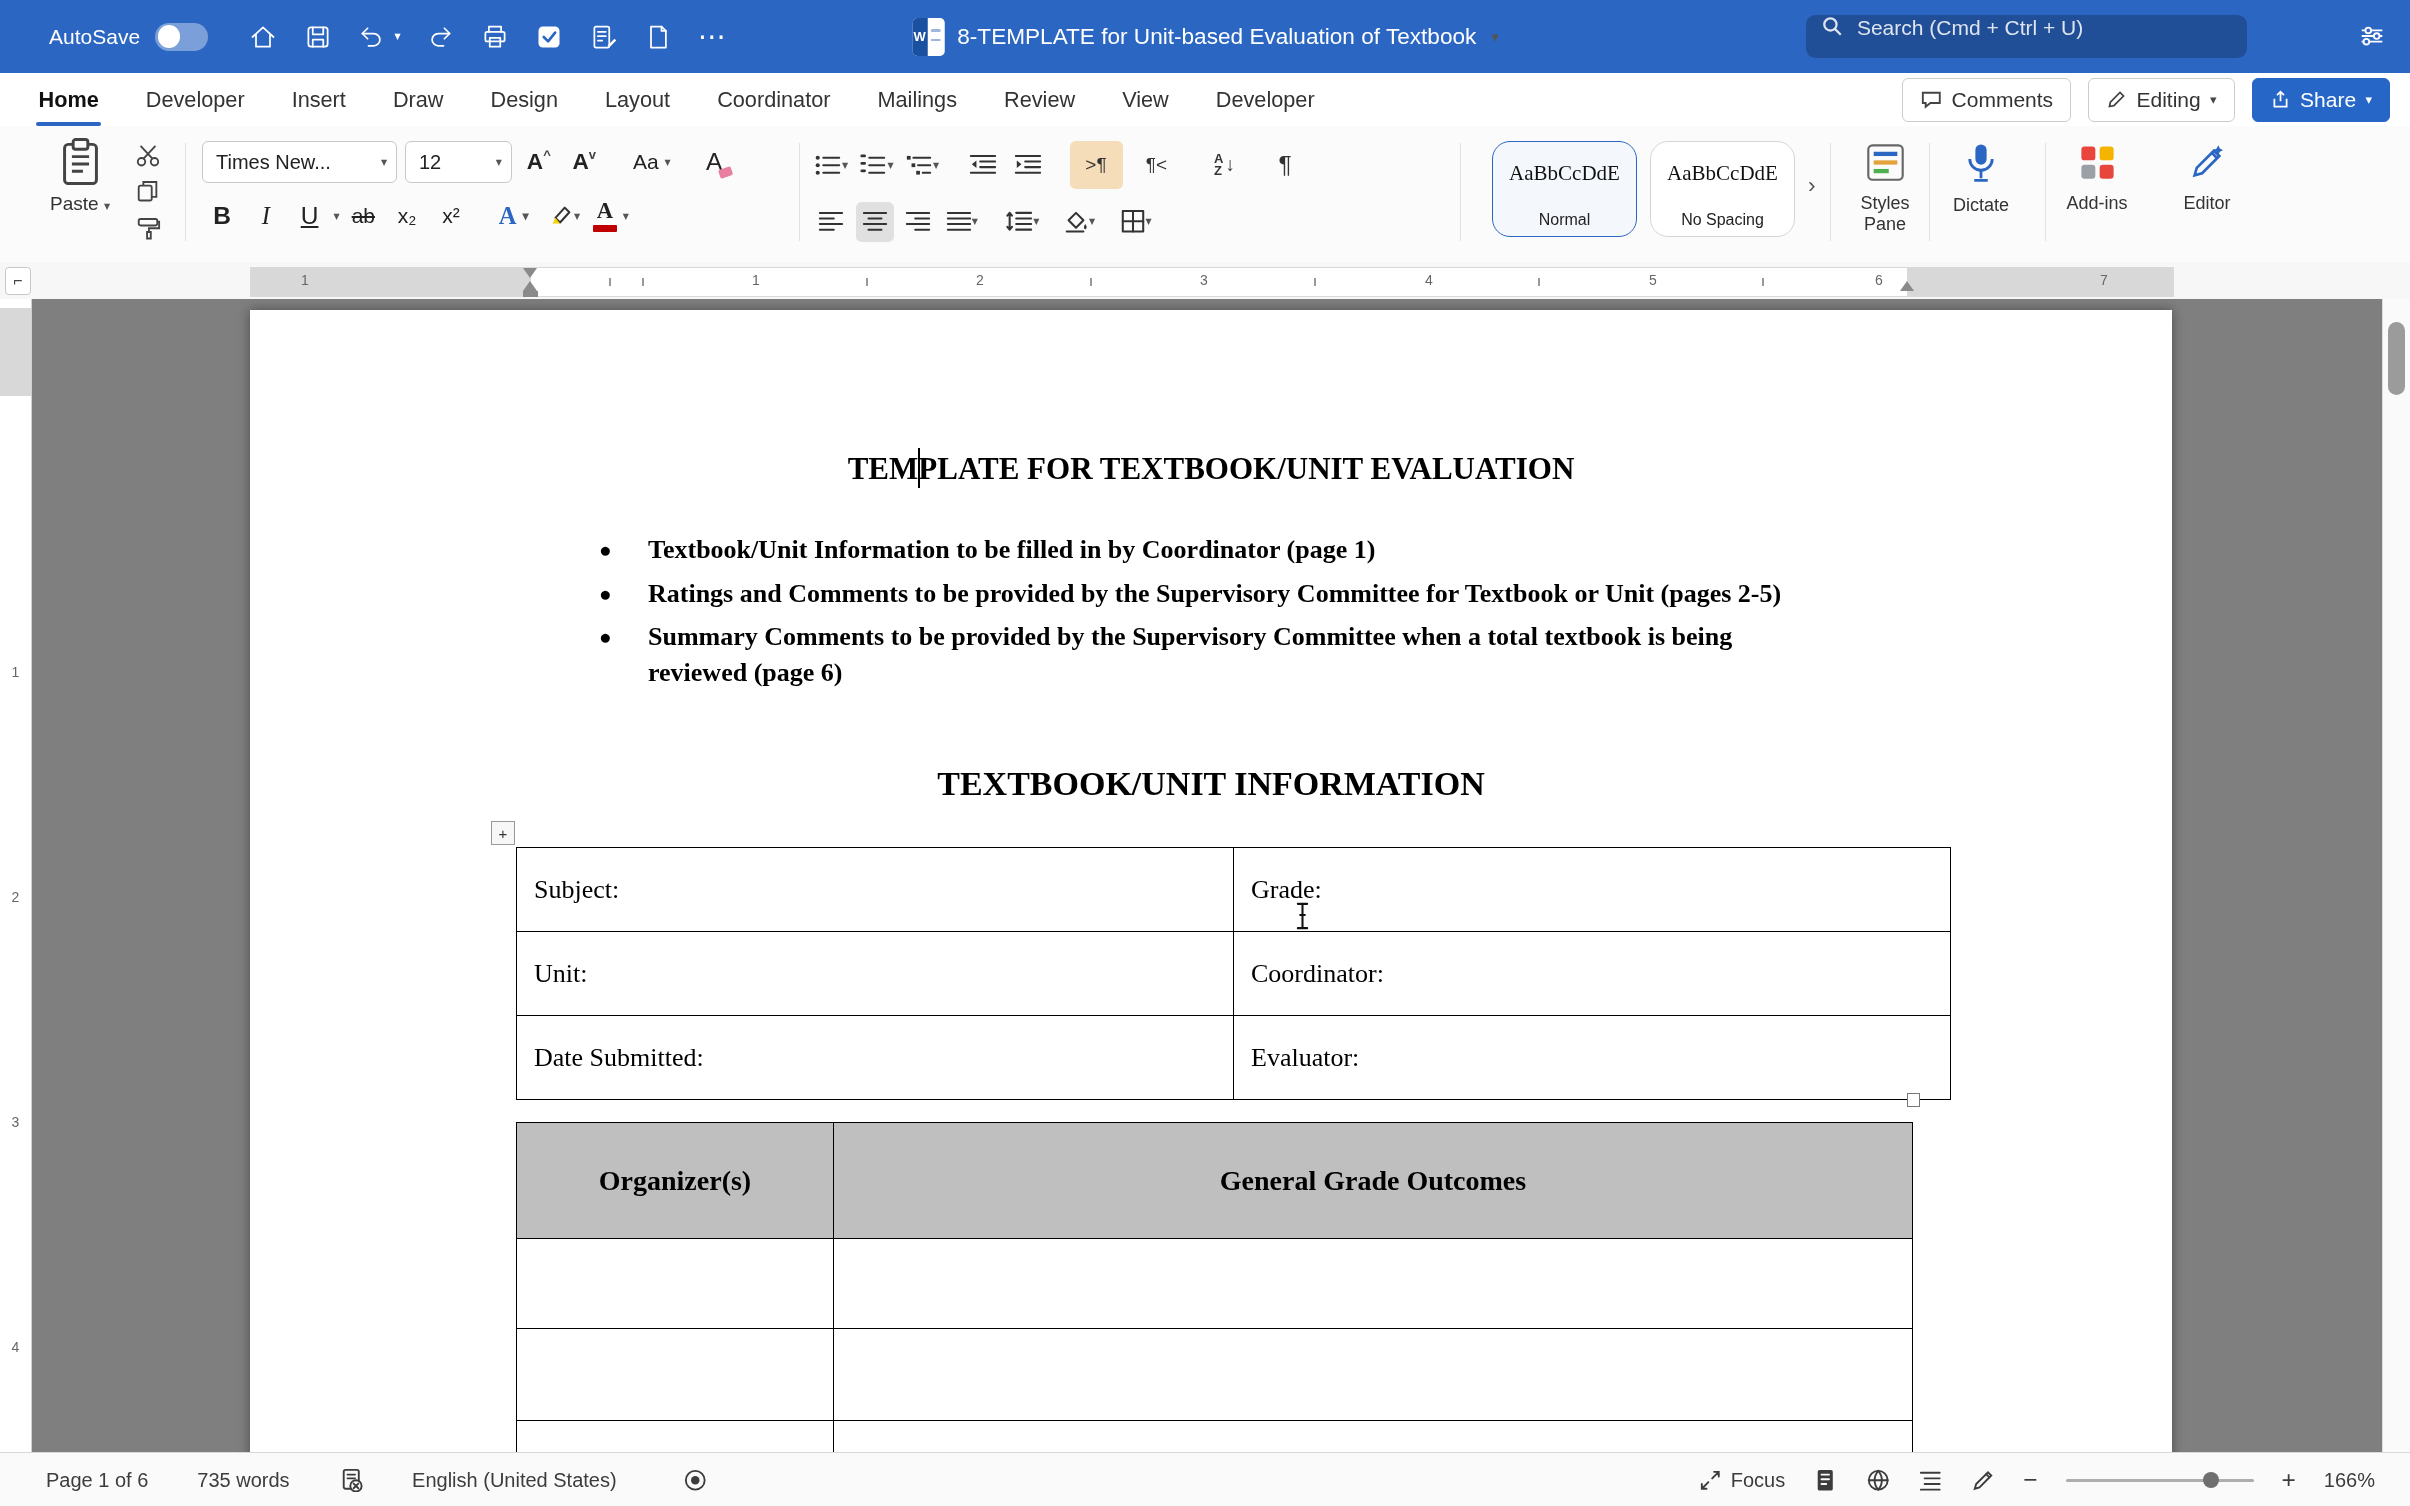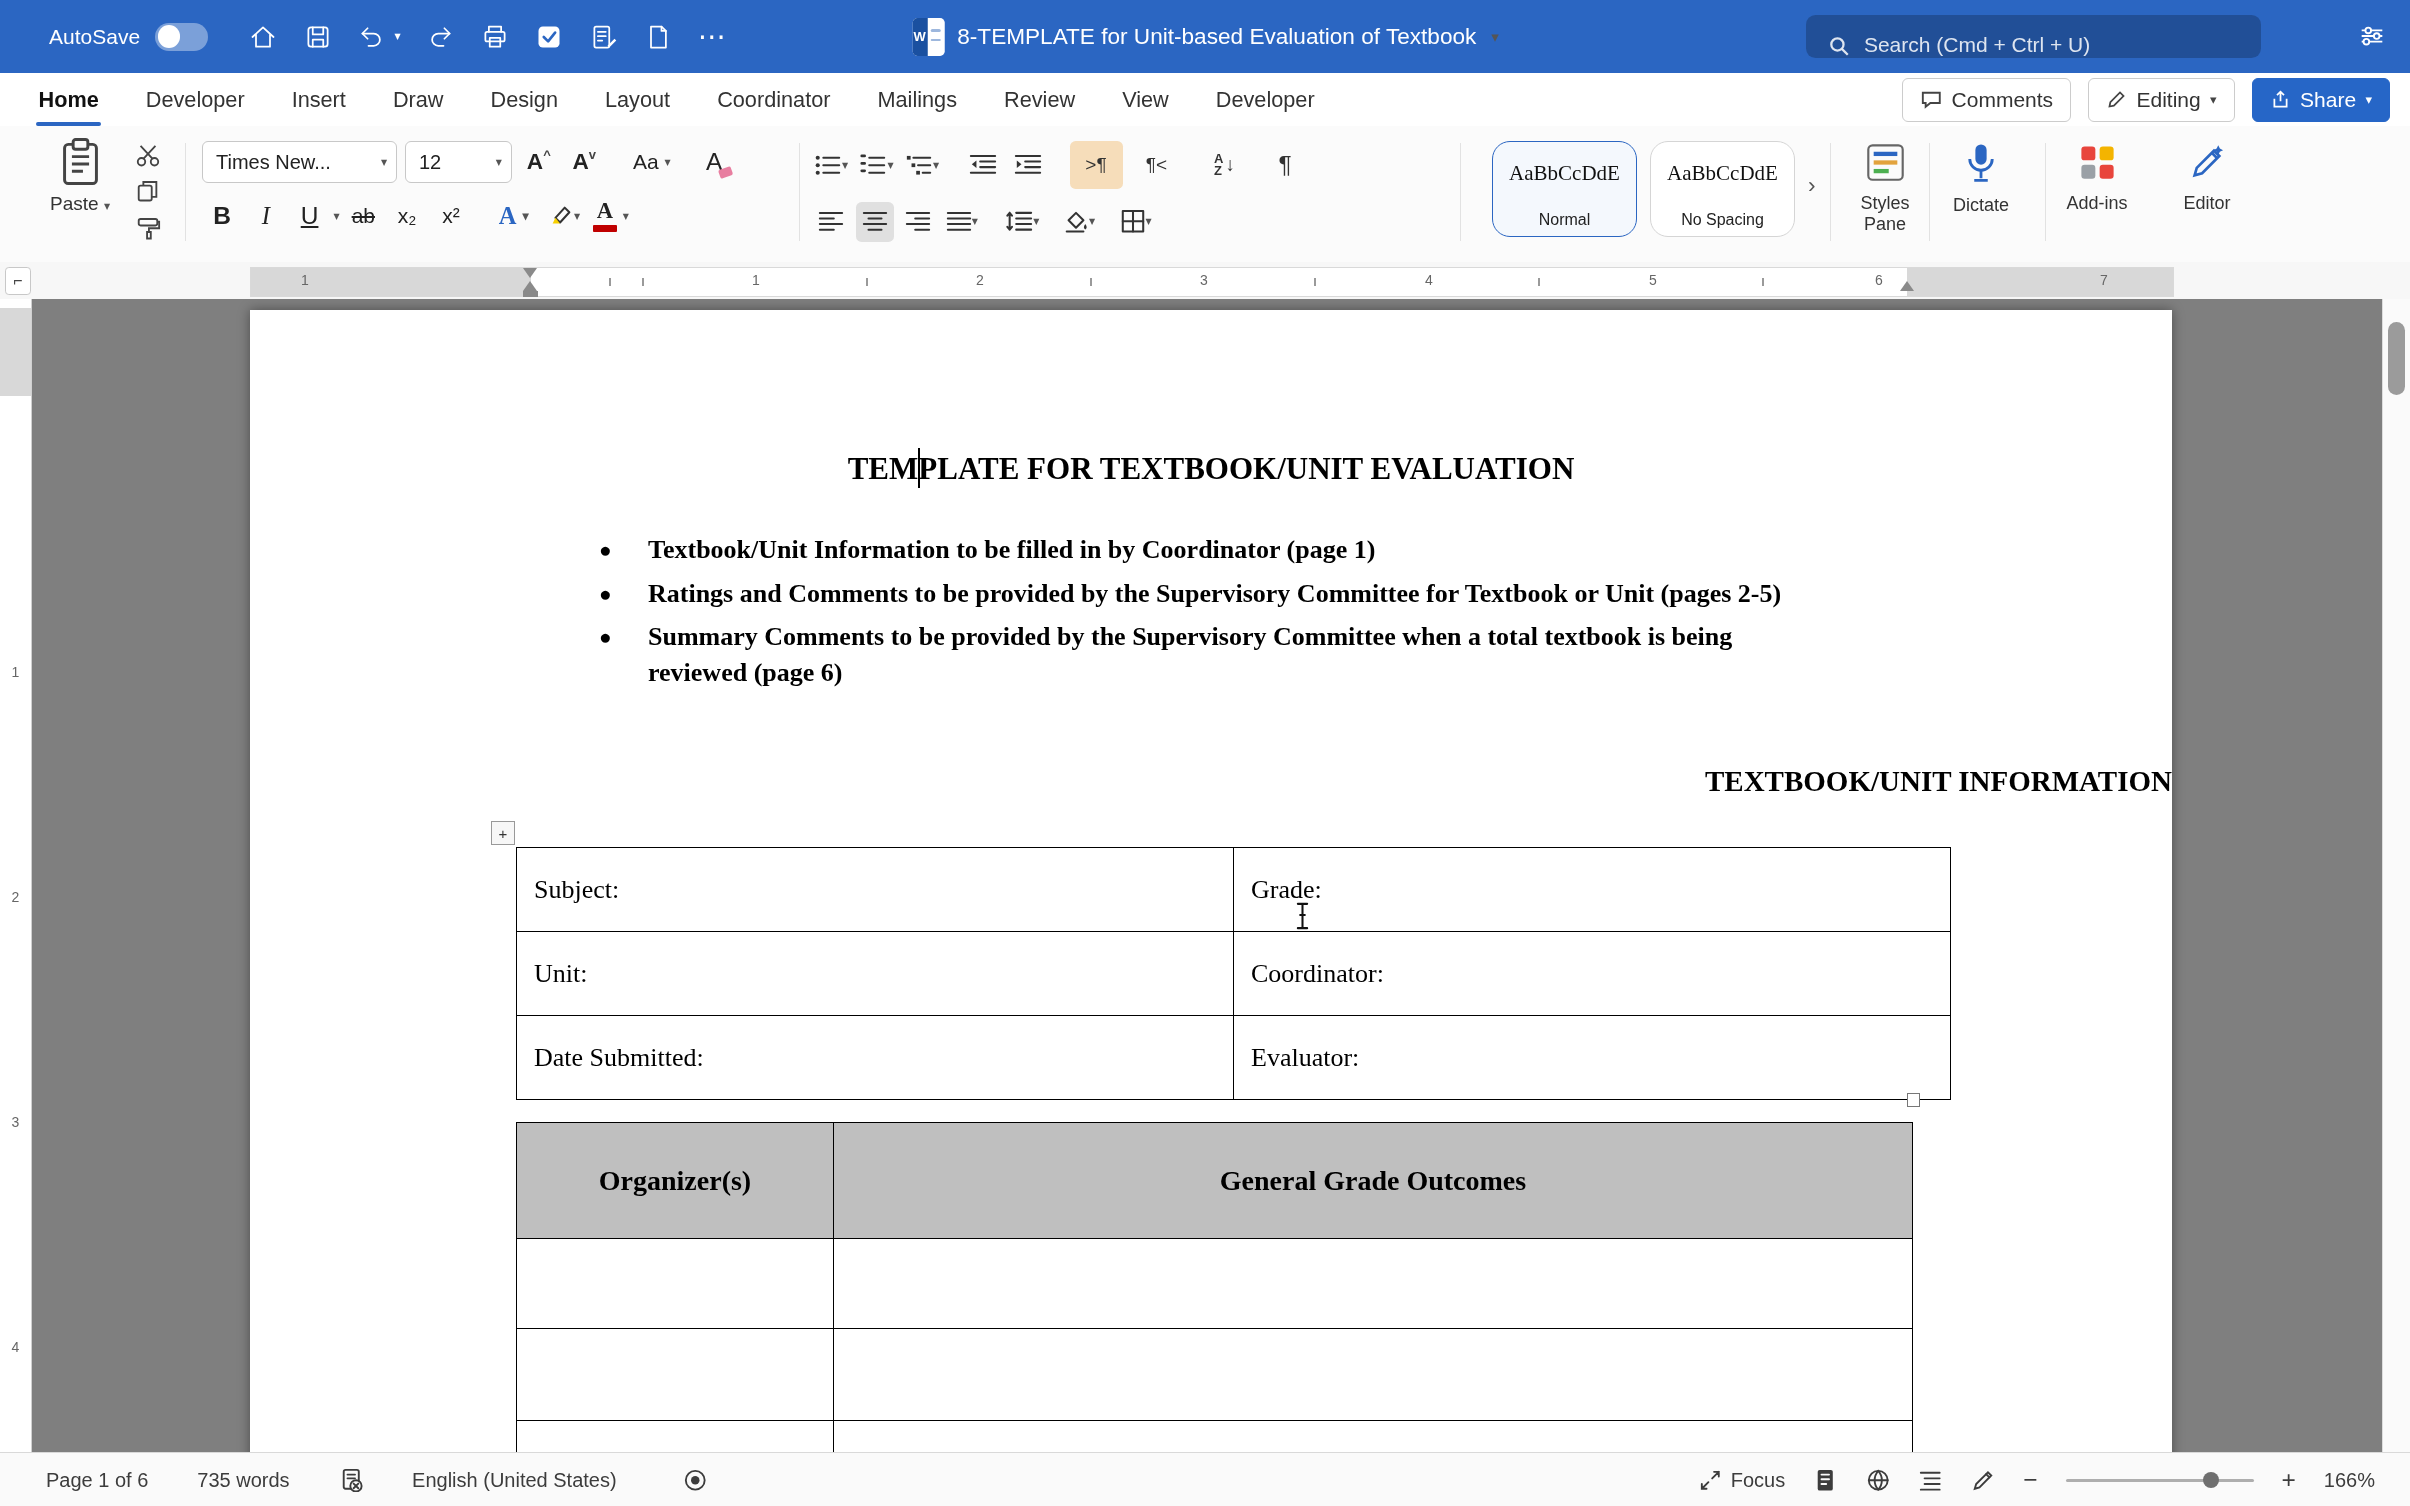--- a/index.html
+++ b/index.html
@@ -14,21 +14,21 @@
   .tb-icons{display:flex;align-items:center;gap:24.5px;margin-left:40px;}
   .tb-icons .ic{width:30px;height:30px;display:flex;align-items:center;justify-content:center;}
   .tb-icons svg{stroke:#fff;fill:none;stroke-width:2;stroke-linecap:round;stroke-linejoin:round;}
   .tb-ellipsis{font-size:28px;color:#fff;line-height:1;}
   .tb-title{position:absolute;left:50%;transform:translateX(-50%);display:flex;align-items:center;gap:13px;font-size:22.6px;white-space:nowrap;}
   .wordicon{width:32px;height:38px;background:#fff;border-radius:4.7px;position:relative;}
   .wordicon .bar{position:absolute;left:0;top:0;bottom:0;width:15px;background:#1a50a0;border-radius:4.7px 0 0 4.7px;color:#fff;font-size:13px;font-weight:bold;display:flex;align-items:center;justify-content:center;}
   .wordicon .l1,.wordicon .l2{position:absolute;right:3.8px;height:2.8px;background:#9db7dd;border-radius:1.9px;width:9.4px;}
   .wordicon .l1{top:11.3px}.wordicon .l2{top:21px}
   .tb-title .chev{font-size:15px;margin-left:1.9px;}
-  .tb-search{position:absolute;left:1806px;top:15px;width:411px;height:43px;background:rgba(0,0,0,.22);border-radius:9.4px;display:flex;align-items:flex-end;padding:0 22px;gap:11.3px;}
+  .tb-search{position:absolute;left:1806px;top:15px;width:411px;height:43px;background:rgba(0,0,0,.22);border-radius:9.4px;display:flex;align-items:flex-start;padding:0 15px;gap:11.3px;}
   .tb-search svg{stroke:rgba(255,255,255,.85);fill:none;stroke-width:2.4;}
   .tb-search input{flex:1;background:transparent;border:none;outline:none;color:#fff;font-size:21px;font-family:"Liberation Sans",sans-serif;}
   .tb-search input::placeholder{color:rgba(255,255,255,.85);}
   .tb-far{position:absolute;right:24.5px;top:21px;}
   .tb-far svg{stroke:#fff;fill:none;stroke-width:2;}
 
   
   .tabsbar{position:absolute;top:73px;left:0;right:0;height:53px;background:#ffffff;border-bottom:0.9px solid #e2e2e2;display:flex;align-items:center;}
   .tab{position:relative;padding:0 23.5px;font-size:21.7px;color:#333;height:100%;display:flex;align-items:center;}
   .tab:first-child{margin-left:15px;}
@@ -112,21 +112,21 @@
   .docarea{position:absolute;top:299px;left:0;right:0;height:1153px;background:#7f7f7f;overflow:hidden;}
   .vruler{position:absolute;left:0;top:0;width:31px;height:100%;background:#fff;border-right:0.9px solid #d0d0d0;}
   .vr-margin{position:absolute;left:0;right:0;top:8.5px;height:88px;background:#d8d8d8;}
   .vr-num{position:absolute;left:0;right:0;text-align:center;font-size:14px;color:#666;}
   .page{position:absolute;left:250px;top:11.3px;width:1922px;height:1318px;background:#fff;box-shadow:0 0 11.3px rgba(0,0,0,.4);}
   .doc-title{position:absolute;top:141px;left:0;width:100%;text-align:center;font-family:"Liberation Serif",serif;font-weight:bold;font-size:31px;color:#000;}
   .caret{position:absolute;left:668px;top:138px;width:2.4px;height:40px;background:#000;}
   .doc-bullets{position:absolute;top:222px;left:349px;width:1217px;font-family:"Liberation Serif",serif;font-weight:bold;font-size:26px;color:#000;line-height:36px;}
   .bul-item{display:flex;margin-bottom:7.5px;}
   .bul-dot{width:49px;flex:0 0 49px;font-size:21px;}
-  .doc-h2{position:absolute;top:455px;left:0;width:100%;text-align:right;font-family:"Liberation Serif",serif;font-weight:bold;font-size:29px;color:#000;}
+  .doc-h2{position:absolute;top:455px;left:0;width:100%;text-align:center;font-family:"Liberation Serif",serif;font-weight:bold;font-size:34px;color:#000;}
   table.doc{border-collapse:collapse;font-family:"Liberation Serif",serif;font-size:26px;color:#000;}
   .tbl1{position:absolute;top:537px;left:266px;}
   .tbl1 td{border:1.9px solid #000;width:695px;height:83px;padding:0 4px 0 17px;vertical-align:middle;}
   .handle{position:absolute;left:241px;top:511px;width:21.7px;height:21.7px;border:0.9px solid #999;background:#f7f7f7;display:flex;align-items:center;justify-content:center;font-size:15px;color:#333;line-height:1;}
   .resize-sq{position:absolute;left:1657px;top:783px;width:11.3px;height:11.3px;border:1.9px solid #777;background:#fff;}
   .tbl2{position:absolute;top:812px;left:266px;}
   .tbl2 th{border:1.9px solid #000;background:#bfbfbf;height:113px;font-size:28px;font-weight:bold;text-align:center;vertical-align:middle;}
   .tbl2 td{border:1.9px solid #000;background:#fff;}
   .tbl2 .c1{width:314px;}
   .tbl2 .c2{width:1076px;}

